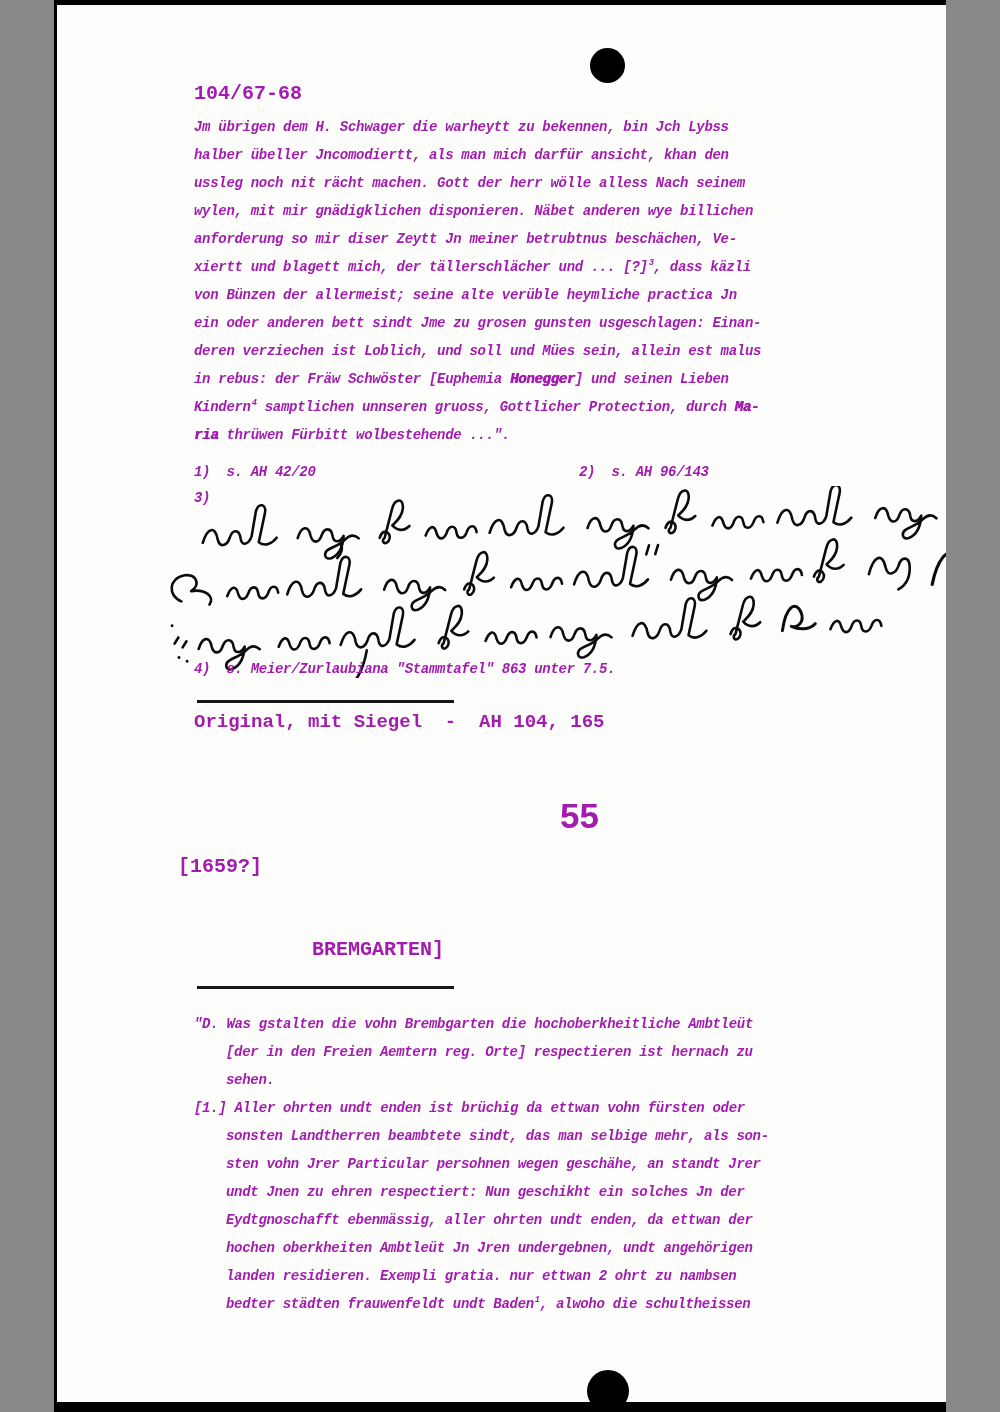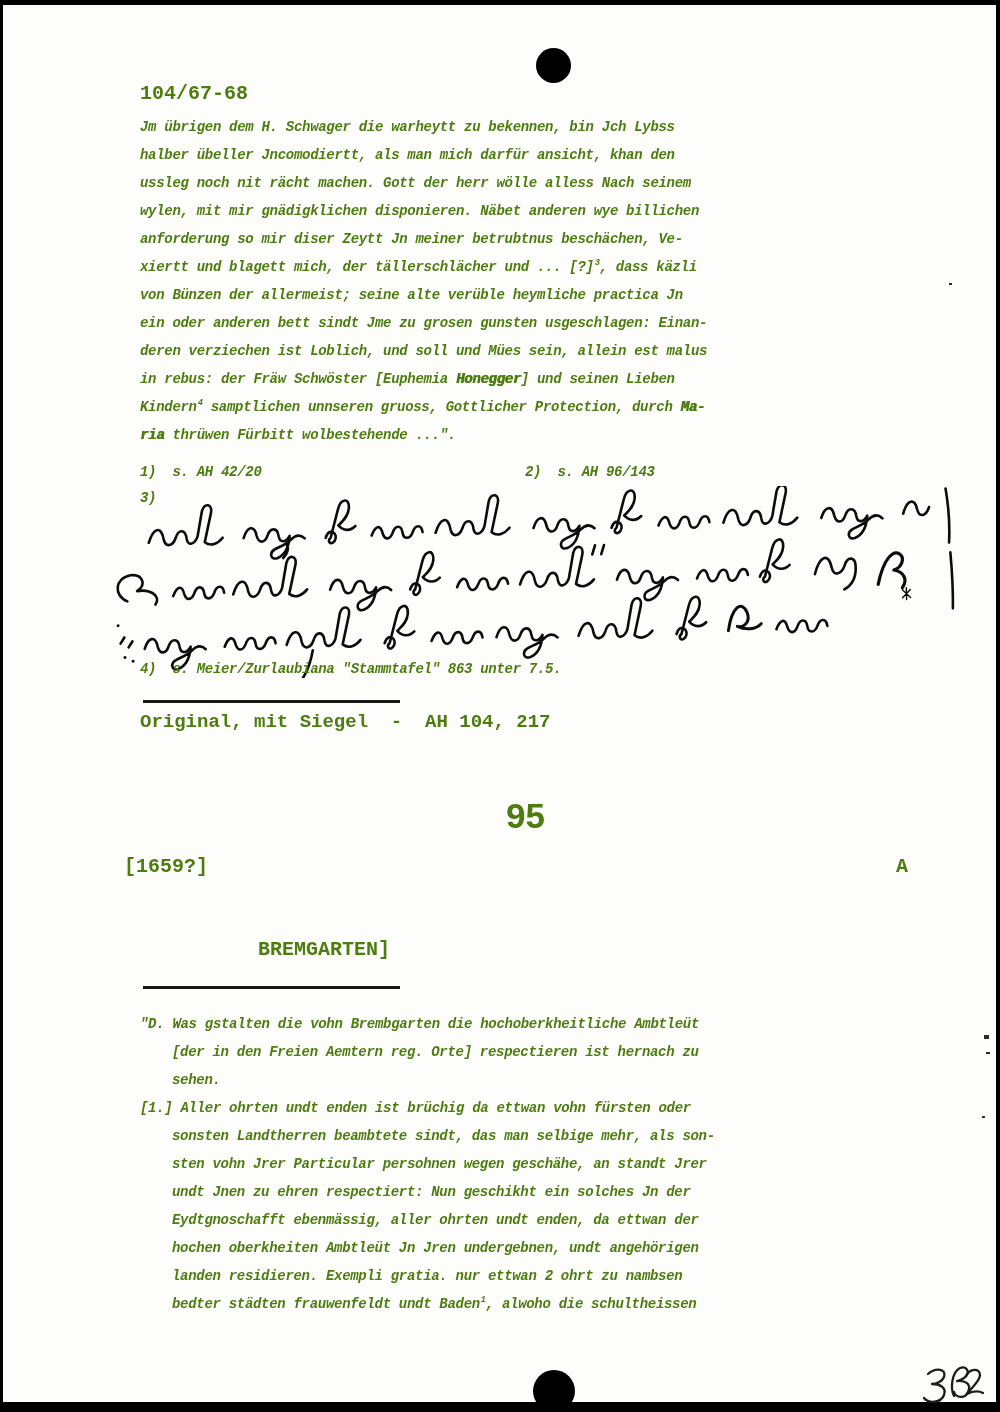--- a/index.html
+++ b/index.html
@@ -1,19 +1,19 @@
 <!DOCTYPE html>
 <html><head>
 <meta charset="utf-8">
 <style>
   html,body{margin:0;padding:0;background:#888;}
   #page{
-    position:relative;width:1000px;height:1412px;margin:0 auto;
+    position:relative;width:892px;height:1412px;margin:0 auto;
     background:#fdfdfb;overflow:hidden;
-    font-family:"Liberation Mono","DejaVu Sans Mono",monospace;color:#4d7c0f;
+    font-family:"Liberation Mono","DejaVu Sans Mono",monospace;color:#a21caf;
   }
   .abs{position:absolute;}
   
   .it{font-style:italic;font-weight:700;font-size:14px;line-height:28px;
       letter-spacing:-0.3px;white-space:pre;}
   
   .up{font-style:normal;font-weight:700;font-size:20px;line-height:21.5px;white-space:pre;}
   .tline{white-space:pre;}
   .tline.ind{padding-left:32px;}
   sup{font-size:0.62em;line-height:0;vertical-align:super;margin-left:1px;}
@@ -103,23 +103,23 @@
       <circle cx="2" cy="128" r="1.5" fill="#0c0c0c" stroke="none"></circle>
       <circle cx="8" cy="160" r="1.5" fill="#0c0c0c" stroke="none"></circle>
       <circle cx="16" cy="164" r="1.5" fill="#0c0c0c" stroke="none"></circle>
     </g>
   </svg>
 
   <div class="abs it" style="left:140px;top:655px;">4)  s. Meier/Zurlaubiana "Stammtafel" 863 unter 7.5.</div>
 
   <div class="rule" style="left:143px;top:700px;"></div>
 
-  <div class="abs up" style="left:140px;top:712px;font-size:19px;">Original, mit Siegel  -  AH 104, 217</div>
+  <div class="abs up" style="left:140px;top:712px;font-size:19px;">Original, mit Siegel  -  AH 104, 165</div>
 
-  <div class="abs bignum" style="left:506px;top:798px;">95</div>
+  <div class="abs bignum" style="left:506px;top:798px;">55</div>
 
   <div class="abs up" style="left:124px;top:856px;">[1659?]</div>
   <div class="abs up" style="left:896px;top:856px;">A</div>
 
   <div class="abs up" style="left:140px;top:896px;">
     <div class="tline" style="padding-left:118px;">BREMGARTEN]</div>
   </div>
 
   <div class="rule" style="left:143px;top:986px;"></div>
 

